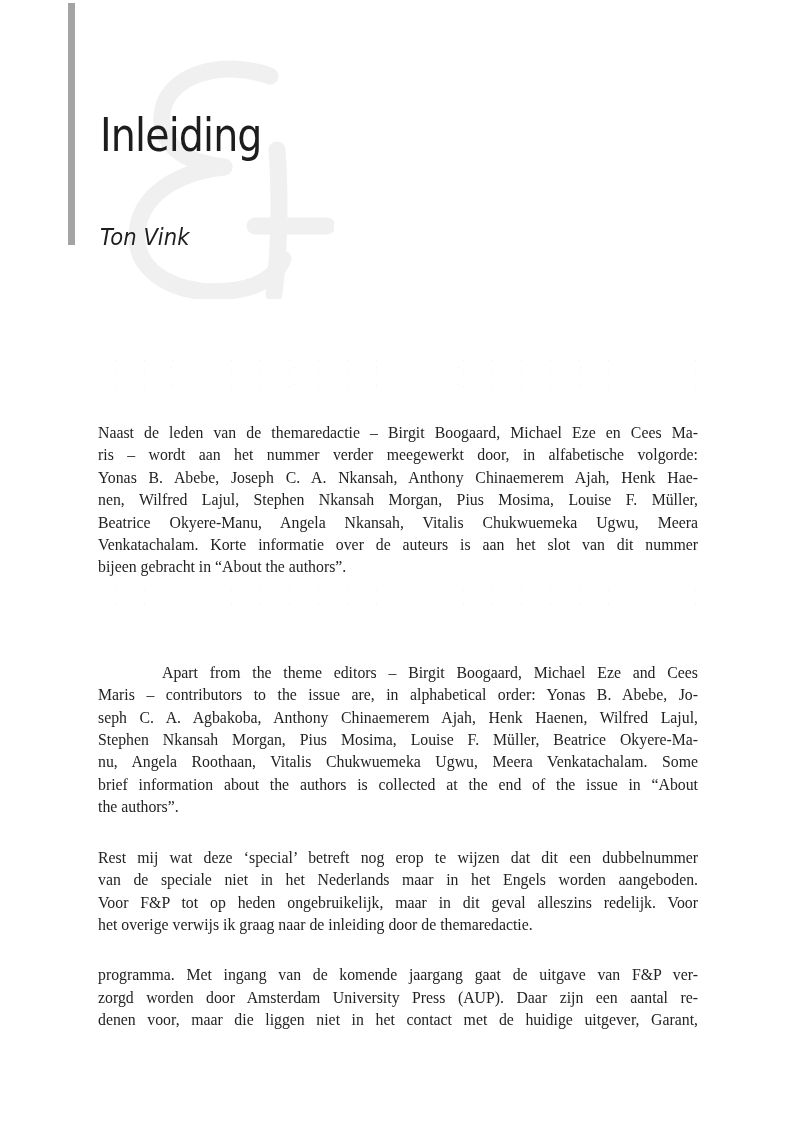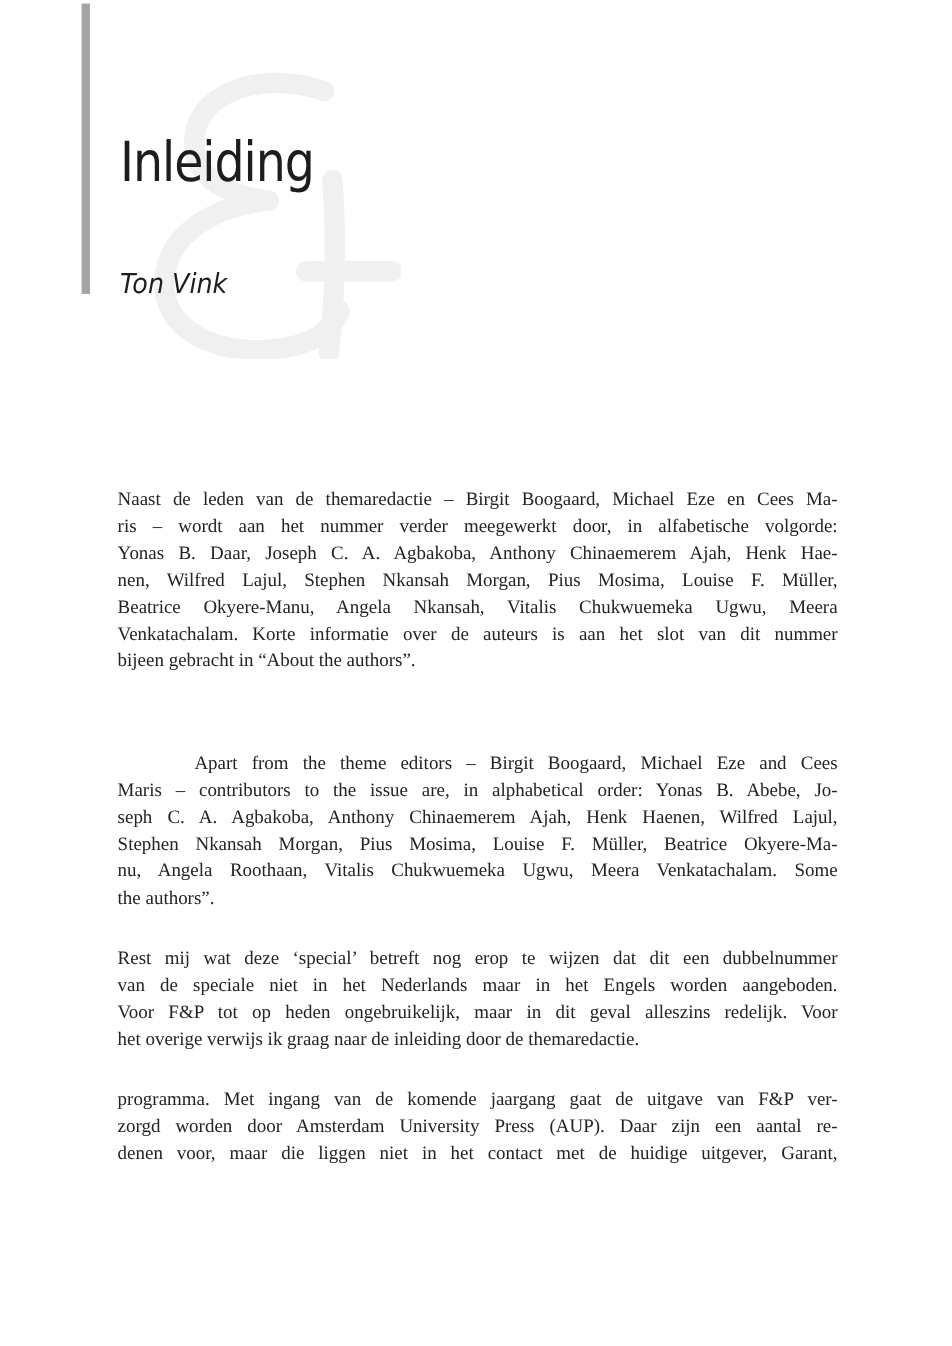--- a/index.html
+++ b/index.html
@@ -67,29 +67,29 @@
     background-size: 29px 13px, 41px 17px;
     background-position: 3px 2px, 12px 7px;
     opacity: 0.5;
     filter: blur(0.3px);
   }
   .st1 { top: 352px; height: 44px; }
   .st2 { top: 582px; height: 34px; }
 
   .body-text {
     position: absolute;
-    left: 98px; top: 406px;
+    left: 98px; top: 422px;
     width: 600px;
     color: #232323;
     font-size: 15.8px;
     z-index: 1;
   }
   .para { margin: 0; }
   .para.gap       { margin-top: 28px; }
-  .para.gap-large { margin-top: 63px; }
+  .para.gap-large { margin-top: 83px; }
   .line {
     line-height: 22.4px;
     text-align: justify;
     text-align-last: justify;
     white-space: normal;
   }
   .line.last { text-align-last: left; }
   .para.indent-first .line:first-child { text-indent: 64px; }
 </style>
 </head>
@@ -113,33 +113,34 @@
   <div class="author">Ton Vink</div>
 
   <div class="showthrough st1"></div>
   <div class="showthrough st2"></div>
 
   <div class="body-text">
 
     <div class="para">
         <div class="line">Naast de leden van de themaredactie – Birgit Boogaard, Michael Eze en Cees Ma-</div>
         <div class="line">ris – wordt aan het nummer verder meegewerkt door, in alfabetische volgorde:</div>
-        <div class="line">Yonas B. Daar, Joseph C. A. Agbakoba, Anthony Chinaemerem Ajah, Henk Hae-</div>
+        <div class="line">Yonas B. Abebe, Joseph C. A. Nkansah, Anthony Chinaemerem Ajah, Henk Hae-</div>
         <div class="line">nen, Wilfred Lajul, Stephen Nkansah Morgan, Pius Mosima, Louise F. Müller,</div>
         <div class="line">Beatrice Okyere-Manu, Angela Nkansah, Vitalis Chukwuemeka Ugwu, Meera</div>
         <div class="line">Venkatachalam. Korte informatie over de auteurs is aan het slot van dit nummer</div>
         <div class="line last">bijeen gebracht in “About the authors”.</div>
       </div>
 
     <div class="para indent-first gap-large">
         <div class="line">Apart from the theme editors – Birgit Boogaard, Michael Eze and Cees</div>
         <div class="line">Maris – contributors to the issue are, in alphabetical order: Yonas B. Abebe, Jo-</div>
         <div class="line">seph C. A. Agbakoba, Anthony Chinaemerem Ajah, Henk Haenen, Wilfred Lajul,</div>
         <div class="line">Stephen Nkansah Morgan, Pius Mosima, Louise F. Müller, Beatrice Okyere-Ma-</div>
         <div class="line">nu, Angela Roothaan, Vitalis Chukwuemeka Ugwu, Meera Venkatachalam. Some</div>
+        <div class="line">brief information about the authors is collected at the end of the issue in “About</div>
         <div class="line last">the authors”.</div>
       </div>
 
     <div class="para gap">
         <div class="line">Rest mij wat deze ‘special’ betreft nog erop te wijzen dat dit een dubbelnummer</div>
         <div class="line">van de speciale niet in het Nederlands maar in het Engels worden aangeboden.</div>
         <div class="line">Voor F&amp;P tot op heden ongebruikelijk, maar in dit geval alleszins redelijk. Voor</div>
         <div class="line last">het overige verwijs ik graag naar de inleiding door de themaredactie.</div>
       </div>
 

